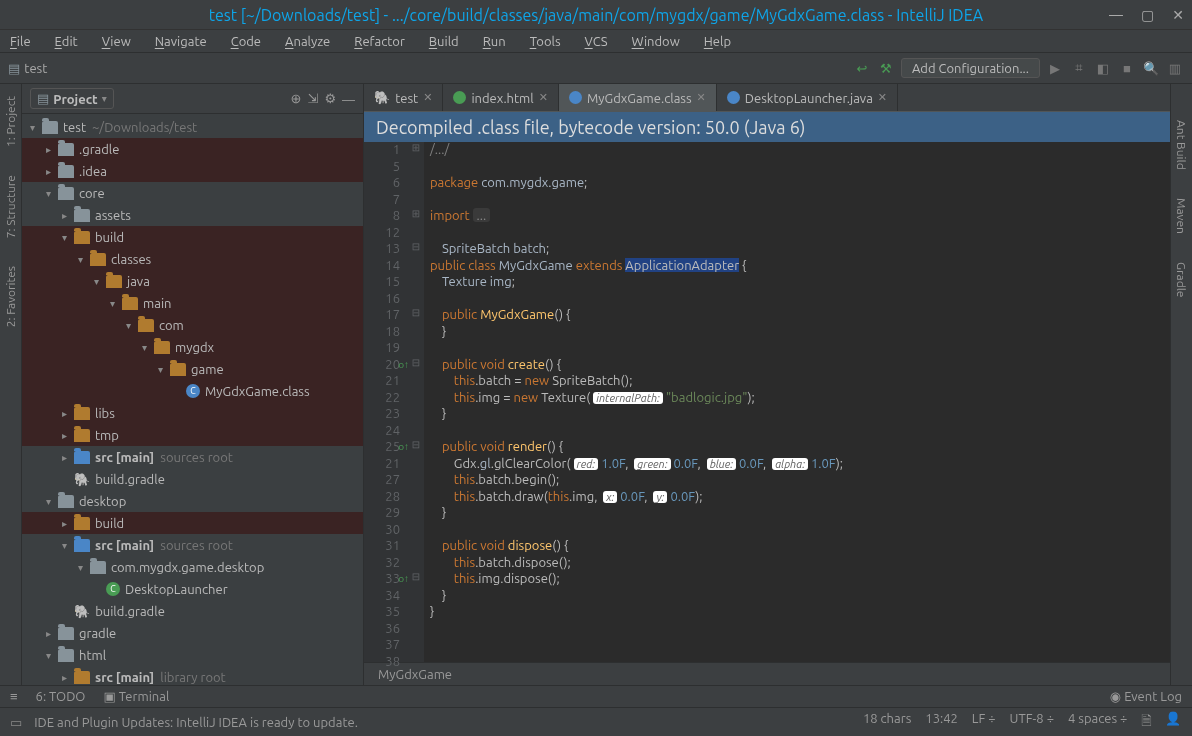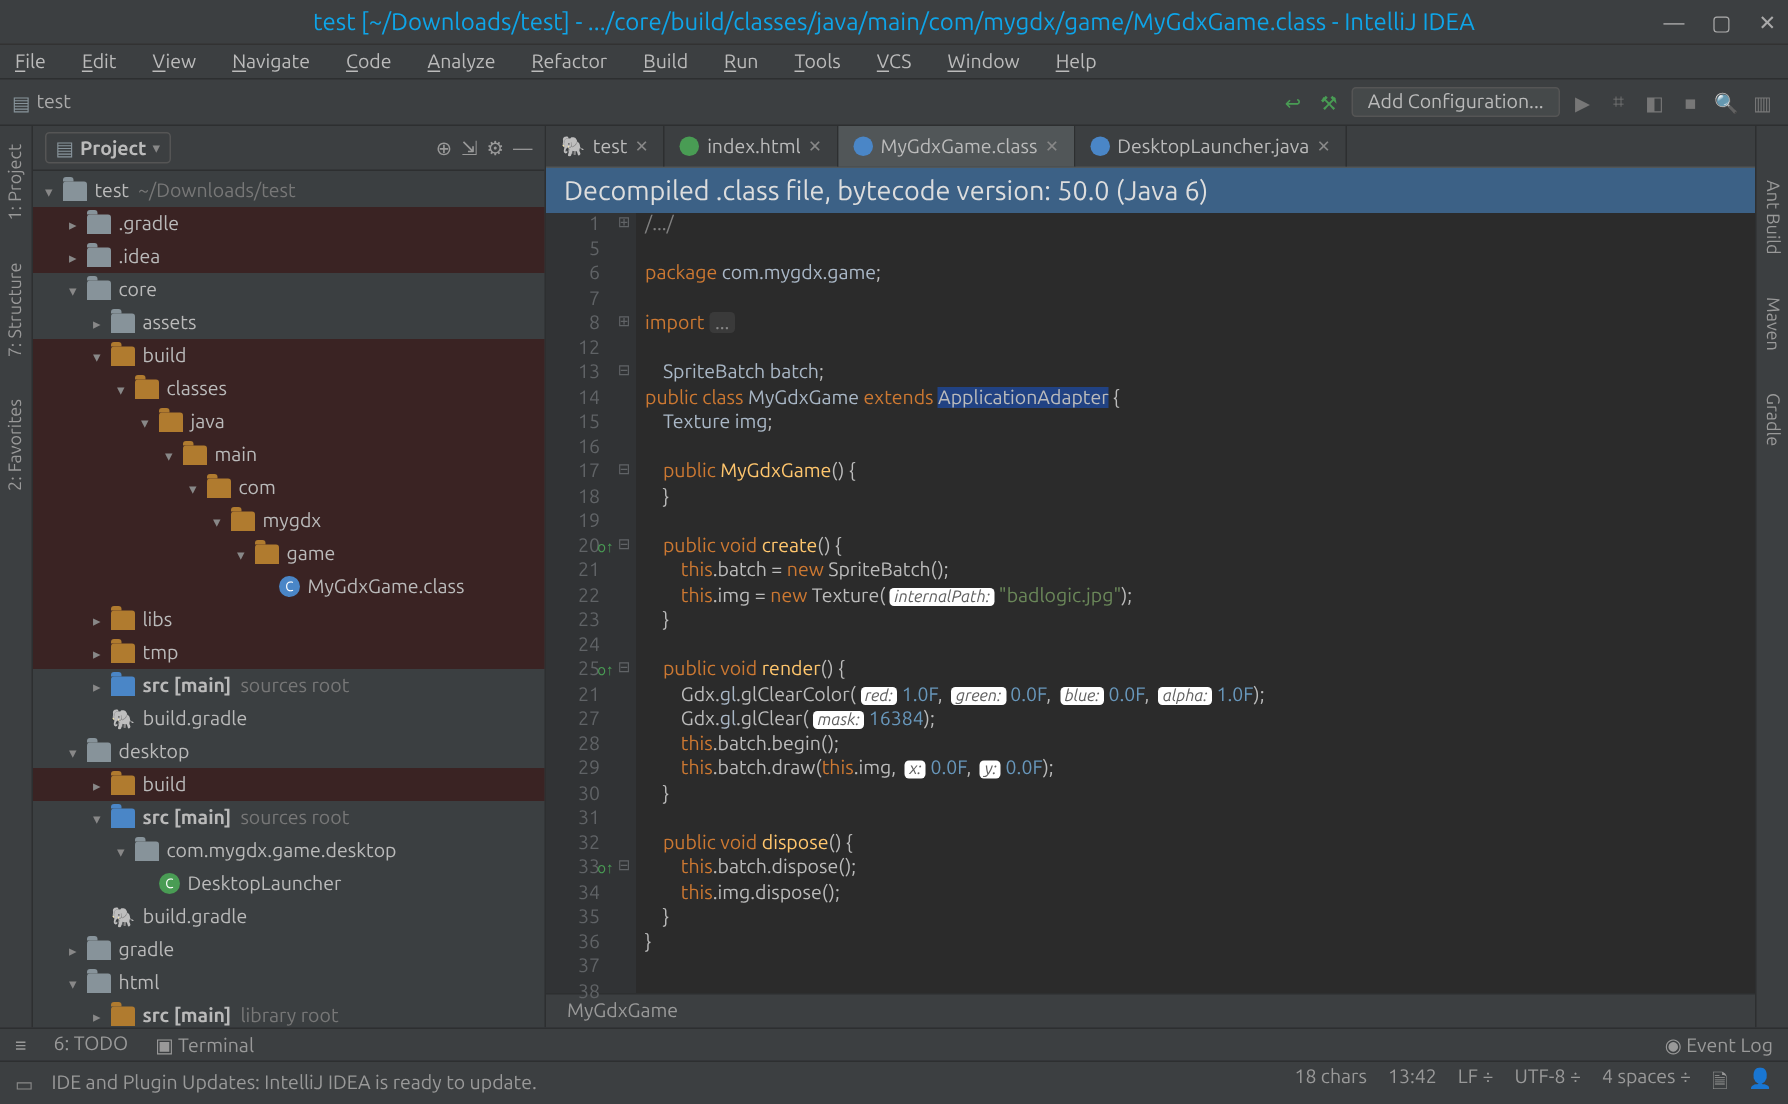--- a/index.html
+++ b/index.html
@@ -383,21 +383,20 @@
           <div class="c-row">    <span class="kw">public</span> <span class="fn">MyGdxGame</span>() {</div>
           <div class="c-row">    }</div>
           <div class="c-row">&nbsp;</div>
           <div class="c-row">    <span class="kw">public void</span> <span class="fn">create</span>() {</div>
           <div class="c-row">        <span class="kw">this</span>.batch = <span class="kw">new</span> SpriteBatch();</div>
           <div class="c-row">        <span class="kw">this</span>.img = <span class="kw">new</span> Texture( <span class="hint">internalPath:</span> <span class="str">"badlogic.jpg"</span>);</div>
           <div class="c-row">    }</div>
           <div class="c-row">&nbsp;</div>
           <div class="c-row">    <span class="kw">public void</span> <span class="fn">render</span>() {</div>
           <div class="c-row">        Gdx.<span class="id">gl</span>.glClearColor( <span class="hint">red:</span> <span class="num">1.0F</span>,  <span class="hint">green:</span> <span class="num">0.0F</span>,  <span class="hint">blue:</span> <span class="num">0.0F</span>,  <span class="hint">alpha:</span> <span class="num">1.0F</span>);</div>
-          <div class="c-row">        Gdx.<span class="id">gl</span>.glClear( <span class="hint">mask:</span> <span class="num">16384</span>);</div>
           <div class="c-row">        <span class="kw">this</span>.batch.begin();</div>
           <div class="c-row">        <span class="kw">this</span>.batch.draw(<span class="kw">this</span>.img,  <span class="hint">x:</span> <span class="num">0.0F</span>,  <span class="hint">y:</span> <span class="num">0.0F</span>);</div>
           <div class="c-row">    }</div>
           <div class="c-row">&nbsp;</div>
           <div class="c-row">    <span class="kw">public void</span> <span class="fn">dispose</span>() {</div>
           <div class="c-row">        <span class="kw">this</span>.batch.dispose();</div>
           <div class="c-row">        <span class="kw">this</span>.img.dispose();</div>
           <div class="c-row">    }</div>
           <div class="c-row">}</div>
           <div class="c-row">&nbsp;</div>

